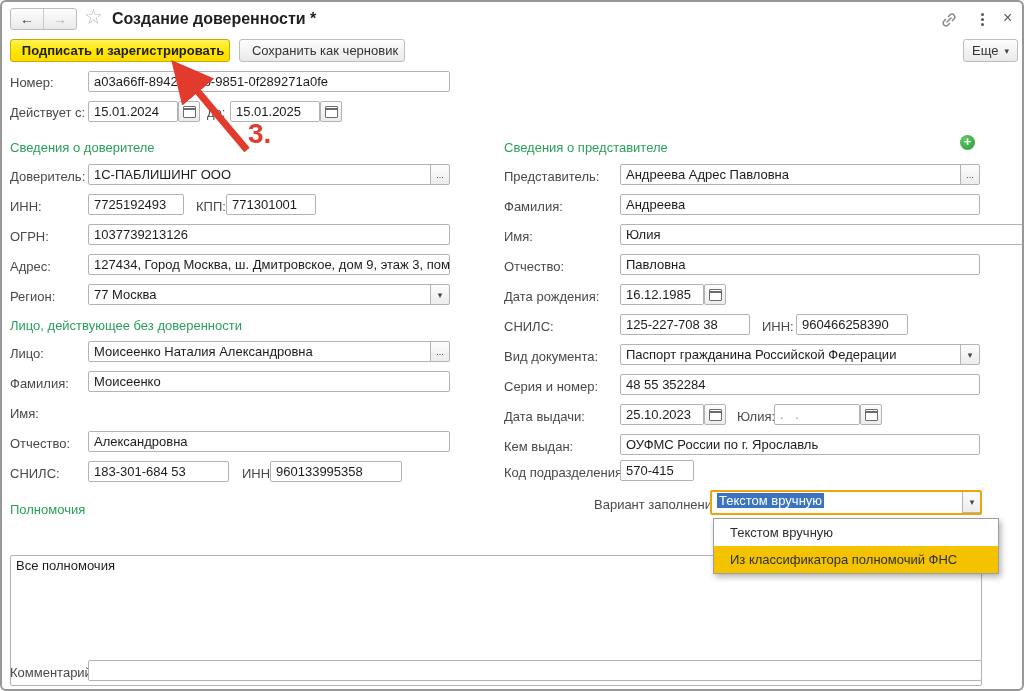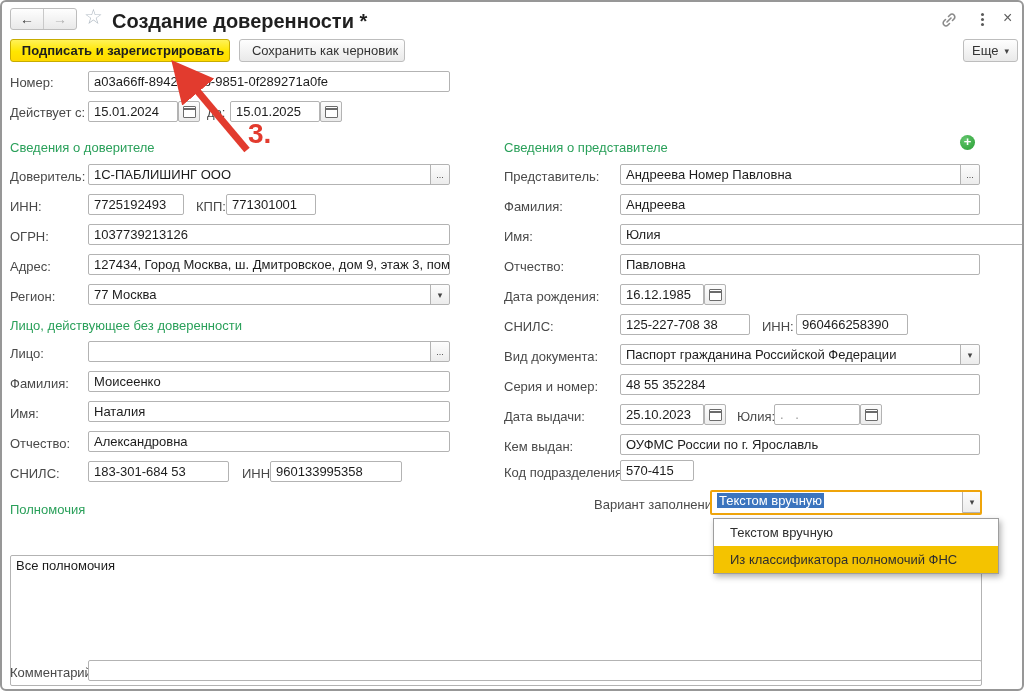--- a/index.html
+++ b/index.html
@@ -60,21 +60,21 @@
 
   <div class="navgrp">
     <div class="navbtn">
         <span>←</span>
       </div>
     <div class="navbtn dis">
         <span>→</span>
       </div>
   </div>
   <div style="position:absolute;left:82px;top:3px;font-size:21px;color:#b3bcc5;">☆</div>
-  <div style="position:absolute;left:110px;top:8px;font-size:20px;font-weight:bold;color:#1f1f1f;">Создание доверенности *</div>
+  <div style="position:absolute;left:110px;top:8px;font-size:16px;font-weight:bold;color:#1f1f1f;">Создание доверенности *</div>
 
   <svg style="position:absolute;left:938px;top:9px;" width="18" height="18" viewBox="0 0 18 18">
     <g fill="none" stroke="#8a8a8a" stroke-width="1.6" stroke-linecap="round">
       <path d="M7 11 L11 7"></path>
       <path d="M8.5 5.5 L10 4 a2.8 2.8 0 0 1 4 4 L12.5 9.5"></path>
       <path d="M9.5 12.5 L8 14 a2.8 2.8 0 0 1 -4 -4 L5.5 8.5"></path>
     </g>
   </svg>
   <div class="kebab" style="position:absolute;left:979px;top:11px;">
       <i></i>
@@ -144,43 +144,43 @@
     <span>77 Москва</span>
     <span class="inbtn">
         <span>▾</span>
       </span>
   </div>
 
   <div class="sec" style="left:8px;top:316px;">Лицо, действующее без доверенности</div>
 
   <div class="lbl" style="left:8px;top:344px;">Лицо:</div>
   <div class="inp" style="left:86px;top:339px;width:362px;padding-right:24px;">
+    <span>Моисеенко Наталия Александровна</span>
     <span class="inbtn">...</span>
   </div>
 
   <div class="lbl" style="left:8px;top:374px;">Фамилия:</div>
   <div class="inp" style="left:86px;top:369px;width:362px;">Моисеенко</div>
 
   <div class="lbl" style="left:8px;top:404px;">Имя:</div>
-  <div class="inp" style="left:86px;top:399px;width:362px;">Наталия</div>
 
   <div class="lbl" style="left:8px;top:434px;">Отчество:</div>
   <div class="inp" style="left:86px;top:429px;width:362px;">Александровна</div>
 
   <div class="lbl" style="left:8px;top:464px;">СНИЛС:</div>
   <div class="inp" style="left:86px;top:459px;width:141px;">183-301-684 53</div>
   <div class="lbl" style="left:240px;top:464px;">ИНН:</div>
   <div class="inp" style="left:268px;top:459px;width:132px;">960133995358</div>
 
   <div class="sec" style="left:502px;top:138px;">Сведения о представителе</div>
   <div class="plus" style="left:958px;top:133px;"><span>+</span></div>
 
   <div class="lbl" style="left:502px;top:167px;">Представитель:</div>
   <div class="inp" style="left:618px;top:162px;width:360px;padding-right:24px;">
-    <span>Андреева Номер Павловна</span>
+    <span>Андреева Адрес Павловна</span>
     <span class="inbtn">...</span>
   </div>
 
   <div class="lbl" style="left:502px;top:197px;">Фамилия:</div>
   <div class="inp" style="left:618px;top:192px;width:360px;">Андреева</div>
 
   <div class="lbl" style="left:502px;top:227px;">Имя:</div>
   <div class="inp" style="left:618px;top:222px;width:434px;">Юлия</div>
 
   <div class="lbl" style="left:502px;top:257px;">Отчество:</div>

